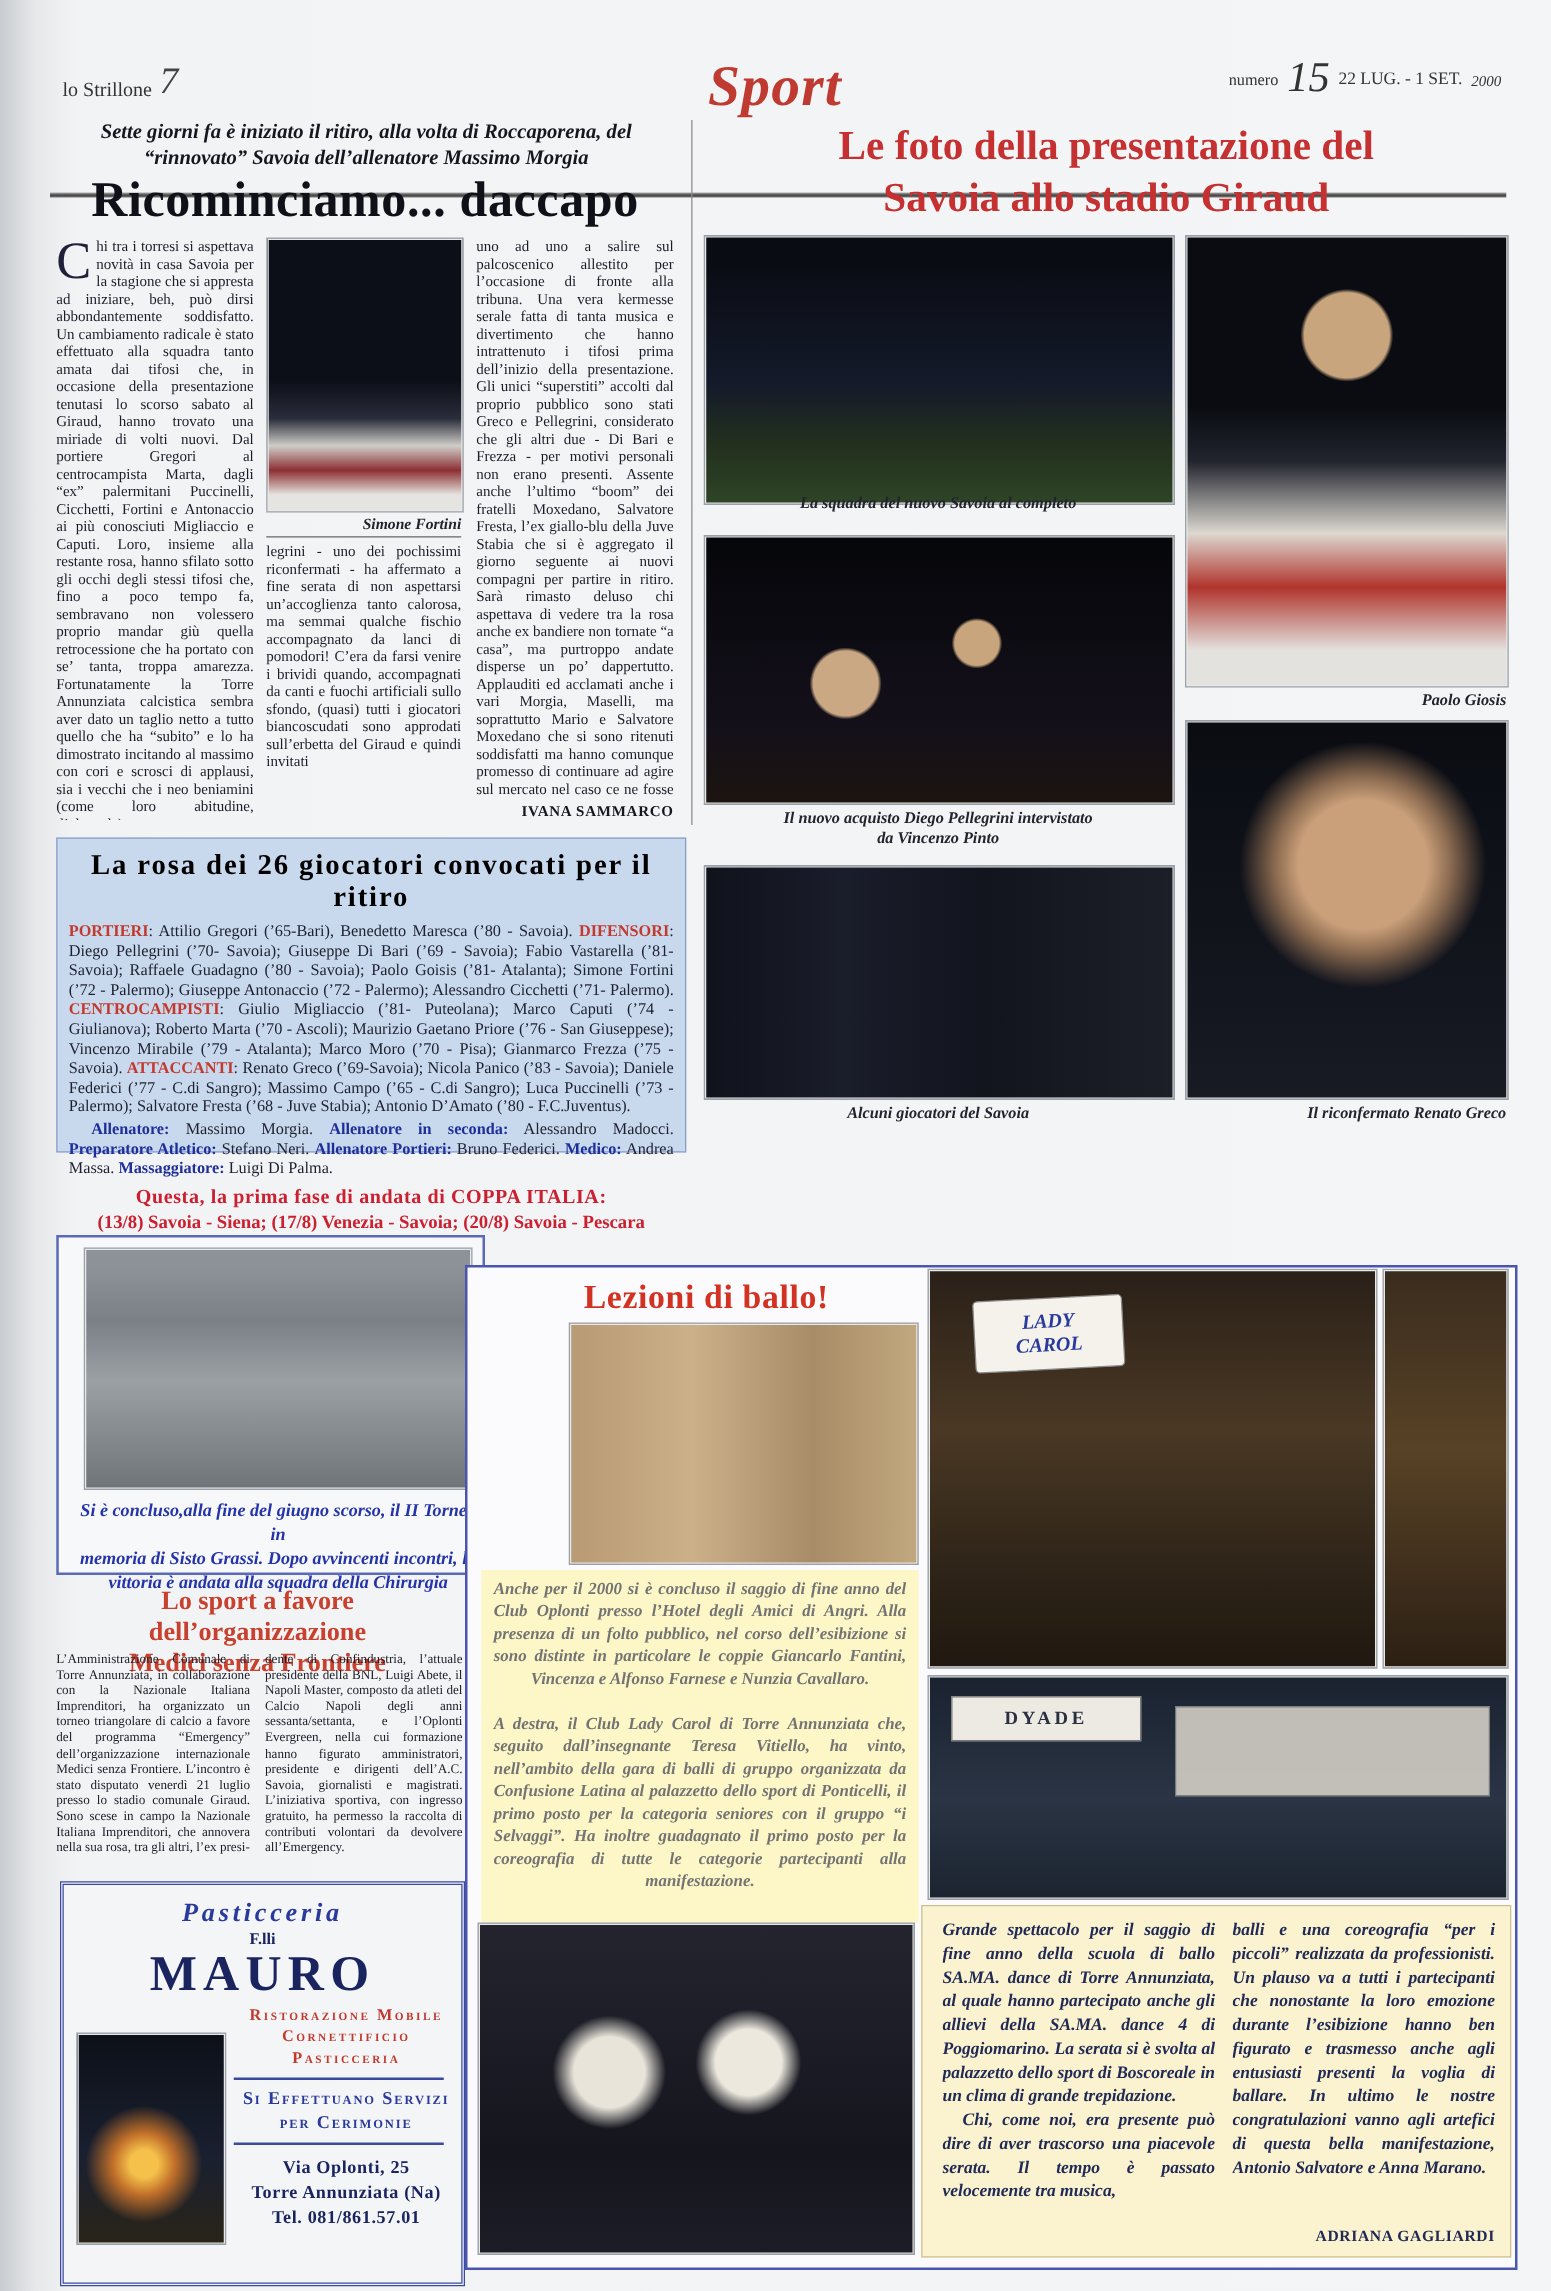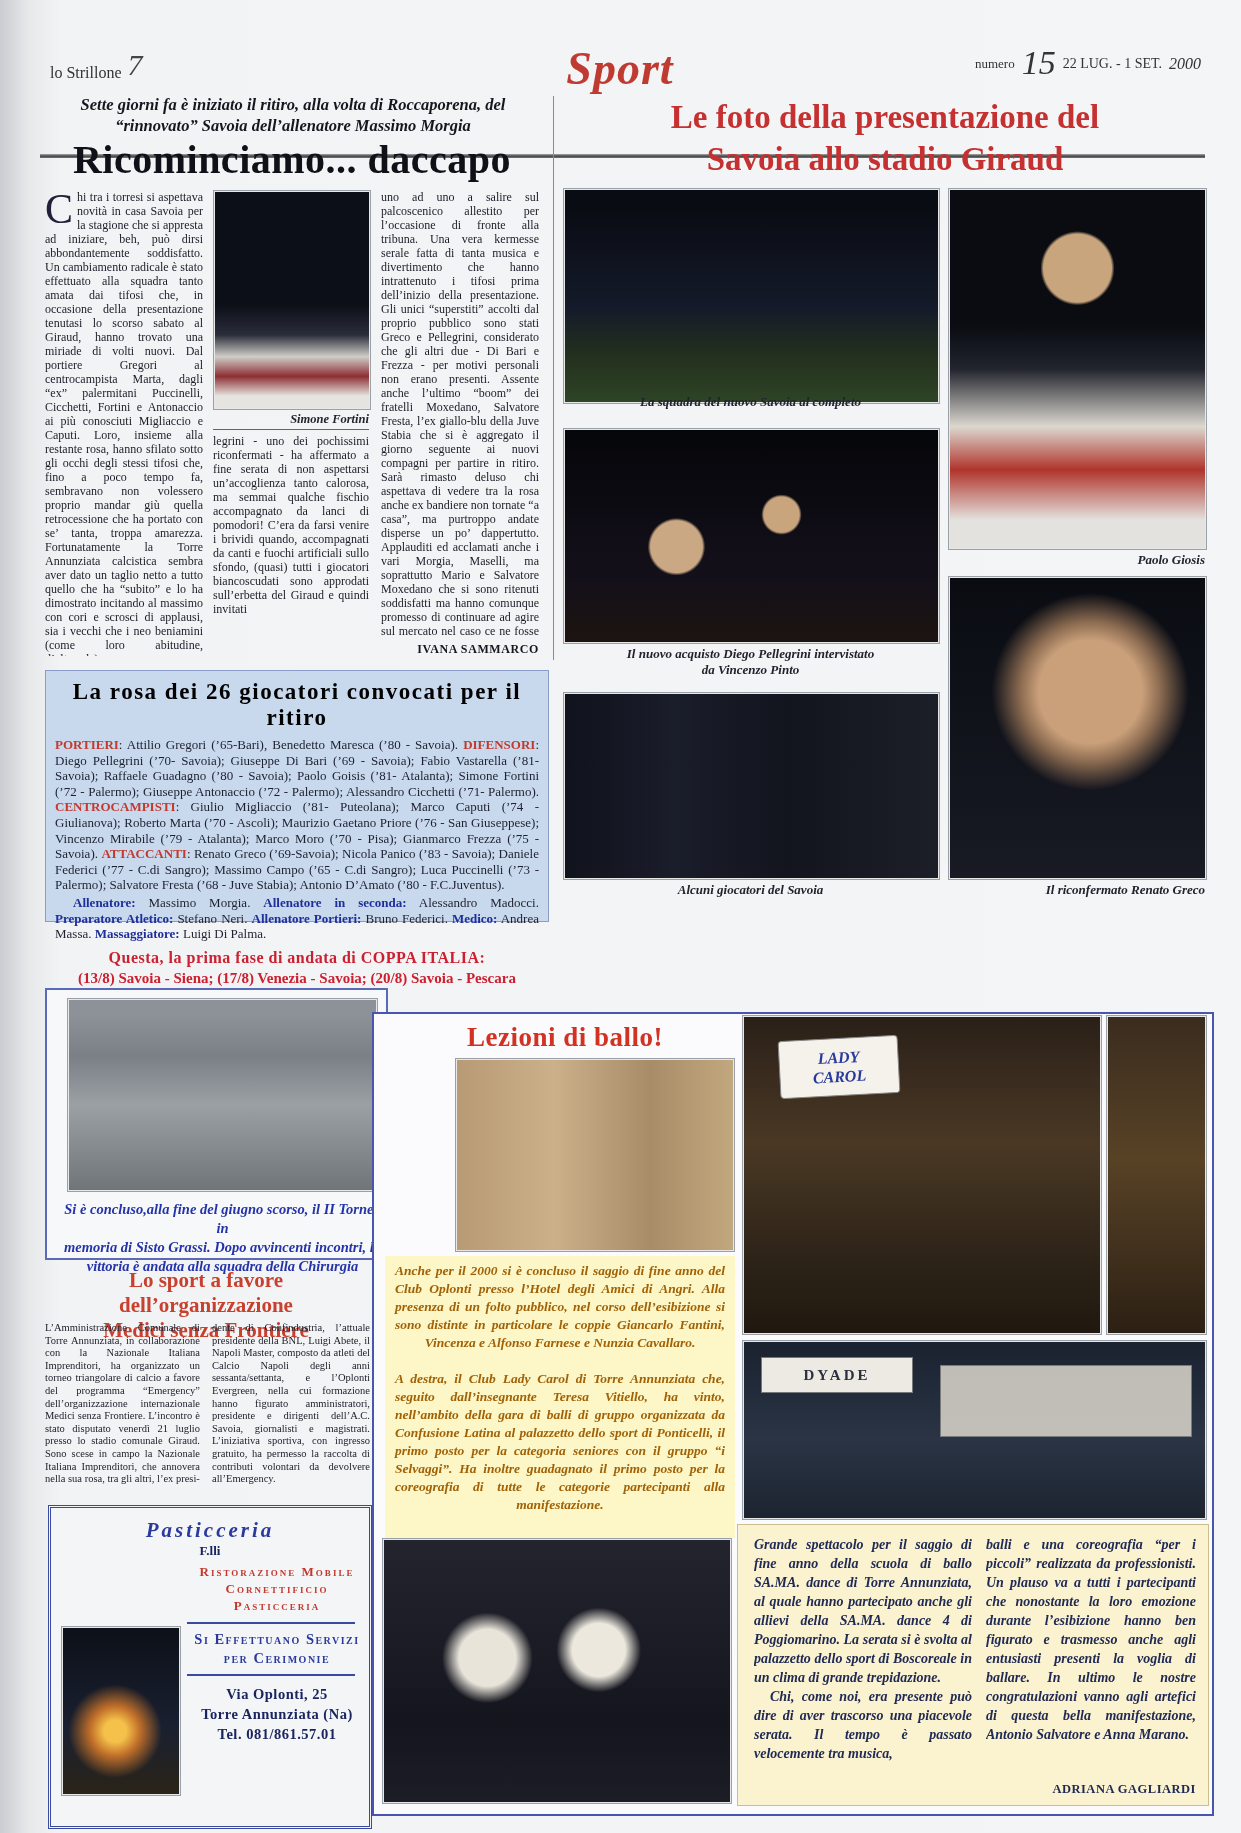--- a/index.html
+++ b/index.html
@@ -36,21 +36,21 @@
   .pcap{font-style:italic;font-weight:bold;font-size:13px;text-align:center;color:#23232e;}
   
   .bluebox{border:2px solid #5a6ab8;background:#f7f8fa;padding-left:12px;}
   .blue-cap{font-style:italic;font-weight:bold;font-size:14.5px;line-height:19px;text-align:center;color:#2433a8;}
   .msf-title{font-size:21px;line-height:25px;font-weight:bold;text-align:center;color:#c8402e;}
   .msf-col{font-size:10.5px;line-height:12.6px;}
   
   .ballo-box{border:2px solid #4a55b0;background:#fbfbfd;}
   .ballo-title{font-size:27px;font-weight:bold;color:#d23222;text-align:center;letter-spacing:.5px;}
   .note{background:#fdf6c6;font-style:italic;font-weight:bold;font-size:13.5px;line-height:18px;
-        text-align:justify;text-align-last:center;color:#a16207;padding:6px 10px;overflow:hidden;}
+        text-align:justify;text-align-last:center;color:#737373;padding:6px 10px;overflow:hidden;}
   .dance-col{font-style:italic;font-weight:bold;font-size:14px;line-height:19px;color:#202a55;text-align:justify;overflow:hidden;}
   .dance-col p{margin:0;}
   .dance-col p+p{text-indent:16px;}
   .gagliardi{font-weight:bold;font-size:12.5px;letter-spacing:.5px;color:#202a55;text-align:right;}
   .yellow-panel{background:#fbf3cf;border:1px solid #c9c08e;}
   .sign{background:#f4f2ea;border:1px solid #888;border-radius:4px;transform:rotate(-3deg);
         font-style:italic;font-weight:bold;font-size:16px;line-height:19px;color:#2a3a9c;
         text-align:center;display:flex;align-items:center;justify-content:center;}
   .dyade{background:#eceae2;color:#2a3040;font-weight:bold;letter-spacing:3px;font-size:15px;
          display:flex;align-items:center;justify-content:center;border:1px solid #777;}
@@ -71,21 +71,21 @@
 
   <div class="abs" style="left:50px;top:48px;display:flex;align-items:flex-end;">
     <span class="mast-small">lo Strillone</span>
     <span class="mast-num">7</span>
   </div>
   <div class="abs sport" style="left:450px;top:42px;width:340px;text-align:center;">Sport</div>
   <div class="abs issue" style="right:40px;top:48px;">
     <span style="font-size:13px;padding-bottom:6px;">numero</span>
     <span style="font-size:34px;font-style:italic;line-height:30px;">15</span>
     <span style="font-size:14px;padding-bottom:6px;">22 LUG. - 1 SET.</span>
-    <span style="font-size:16px;font-style:italic;padding-bottom:5px;">2000</span>
+    <span style="font-size:12px;font-style:italic;padding-bottom:5px;">2000</span>
   </div>
   <div class="abs rule-h" style="left:40px;right:36px;top:154px;height:4px;"></div>
 
   <div class="abs kicker pre" style="left:58px;top:94px;width:470px;">Sette giorni fa è iniziato il ritiro, alla volta di Roccaporena, del
 “rinnovato” Savoia dell’allenatore Massimo Morgia</div>
   <div class="abs headline" style="left:45px;top:136px;width:494px;">Ricominciamo... daccapo</div>
 
   <div class="abs bodycol just" style="left:45px;top:190px;width:158px;height:466px;">
     <span class="dropcap">C</span><span class="pre">hi tra i torresi si aspettava novità in casa Savoia per la stagione che si appresta ad iniziare, beh, può dirsi abbondantemente soddisfatto. Un cambiamento radicale è stato effettuato alla squadra tanto amata dai tifosi che, in occasione della presentazione tenutasi lo scorso sabato al Giraud, hanno trovato una miriade di volti nuovi. Dal portiere Gregori al centrocampista Marta, dagli “ex” palermitani Puccinelli, Cicchetti, Fortini e Antonaccio ai più conosciuti Migliaccio e Caputi. Loro, insieme alla restante rosa, hanno sfilato sotto gli occhi degli stessi tifosi che, fino a poco tempo fa, sembravano non volessero proprio mandar giù quella retrocessione che ha portato con se’ tanta, troppa amarezza. Fortunatamente la Torre Annunziata calcistica sembra aver dato un taglio netto a tutto quello che ha “subito” e lo ha dimostrato incitando al massimo con cori e scrosci di applausi, sia i vecchi che i neo beniamini (come loro abitudine, d’altronde).
 Lo stesso capitano Diego Pel-</span>
@@ -139,20 +139,21 @@
   </div>
 
   <div class="abs msf-title pre" style="left:40px;top:1268px;width:332px;">Lo sport a favore dell’organizzazione
 Medici senza Frontiere</div>
   <div class="abs msf-col just" style="left:45px;top:1322px;width:155px;height:174px;">L’Amministrazione Comunale di Torre Annunziata, in collaborazione con la Nazionale Italiana Imprenditori, ha organizzato un torneo triangolare di calcio a favore del programma “Emergency” dell’organizzazione internazionale Medici senza Frontiere. L’incontro è stato disputato venerdì 21 luglio presso lo stadio comunale Giraud. Sono scese in campo la Nazionale Italiana Imprenditori, che annovera nella sua rosa, tra gli altri, l’ex presi-</div>
   <div class="abs msf-col just" style="left:212px;top:1322px;width:158px;height:174px;">dente di Confindustria, l’attuale presidente della BNL, Luigi Abete, il Napoli Master, composto da atleti del Calcio Napoli degli anni sessanta/settanta, e l’Oplonti Evergreen, nella cui formazione hanno figurato amministratori, presidente e dirigenti dell’A.C. Savoia, giornalisti e magistrati. L’iniziativa sportiva, con ingresso gratuito, ha permesso la raccolta di contributi volontari da devolvere all’Emergency.</div>
 
   <div class="abs ad-box" style="left:48px;top:1505px;width:318px;height:318px;">
     <div class="ad-script" style="margin-top:10px;">Pasticceria</div>
     <div class="ad-flli">F.lli</div>
+    <div class="ad-brand">MAURO</div>
     <div class="photo" style="position:absolute;left:10px;top:118px;width:118px;height:168px;background:radial-gradient(circle at 45% 62%,#f5c14a 0 9%,#c2702a 20%,transparent 38%),linear-gradient(#0c1018,#1a2030 60%,#2a2418);"></div>
     <div style="margin-left:134px;margin-top:4px;">
       <div class="ad-serv">Ristorazione Mobile</div>
       <div class="ad-serv">Cornettificio</div>
       <div class="ad-serv">Pasticceria</div>
       <div class="ad-rule" style="margin:8px 14px 6px 2px;"></div>
       <div class="ad-promo">Si Effettuano Servizi</div>
       <div class="ad-promo">per Cerimonie</div>
       <div class="ad-rule" style="margin:6px 14px 8px 2px;"></div>
       <div class="ad-addr">Via Oplonti, 25</div>

